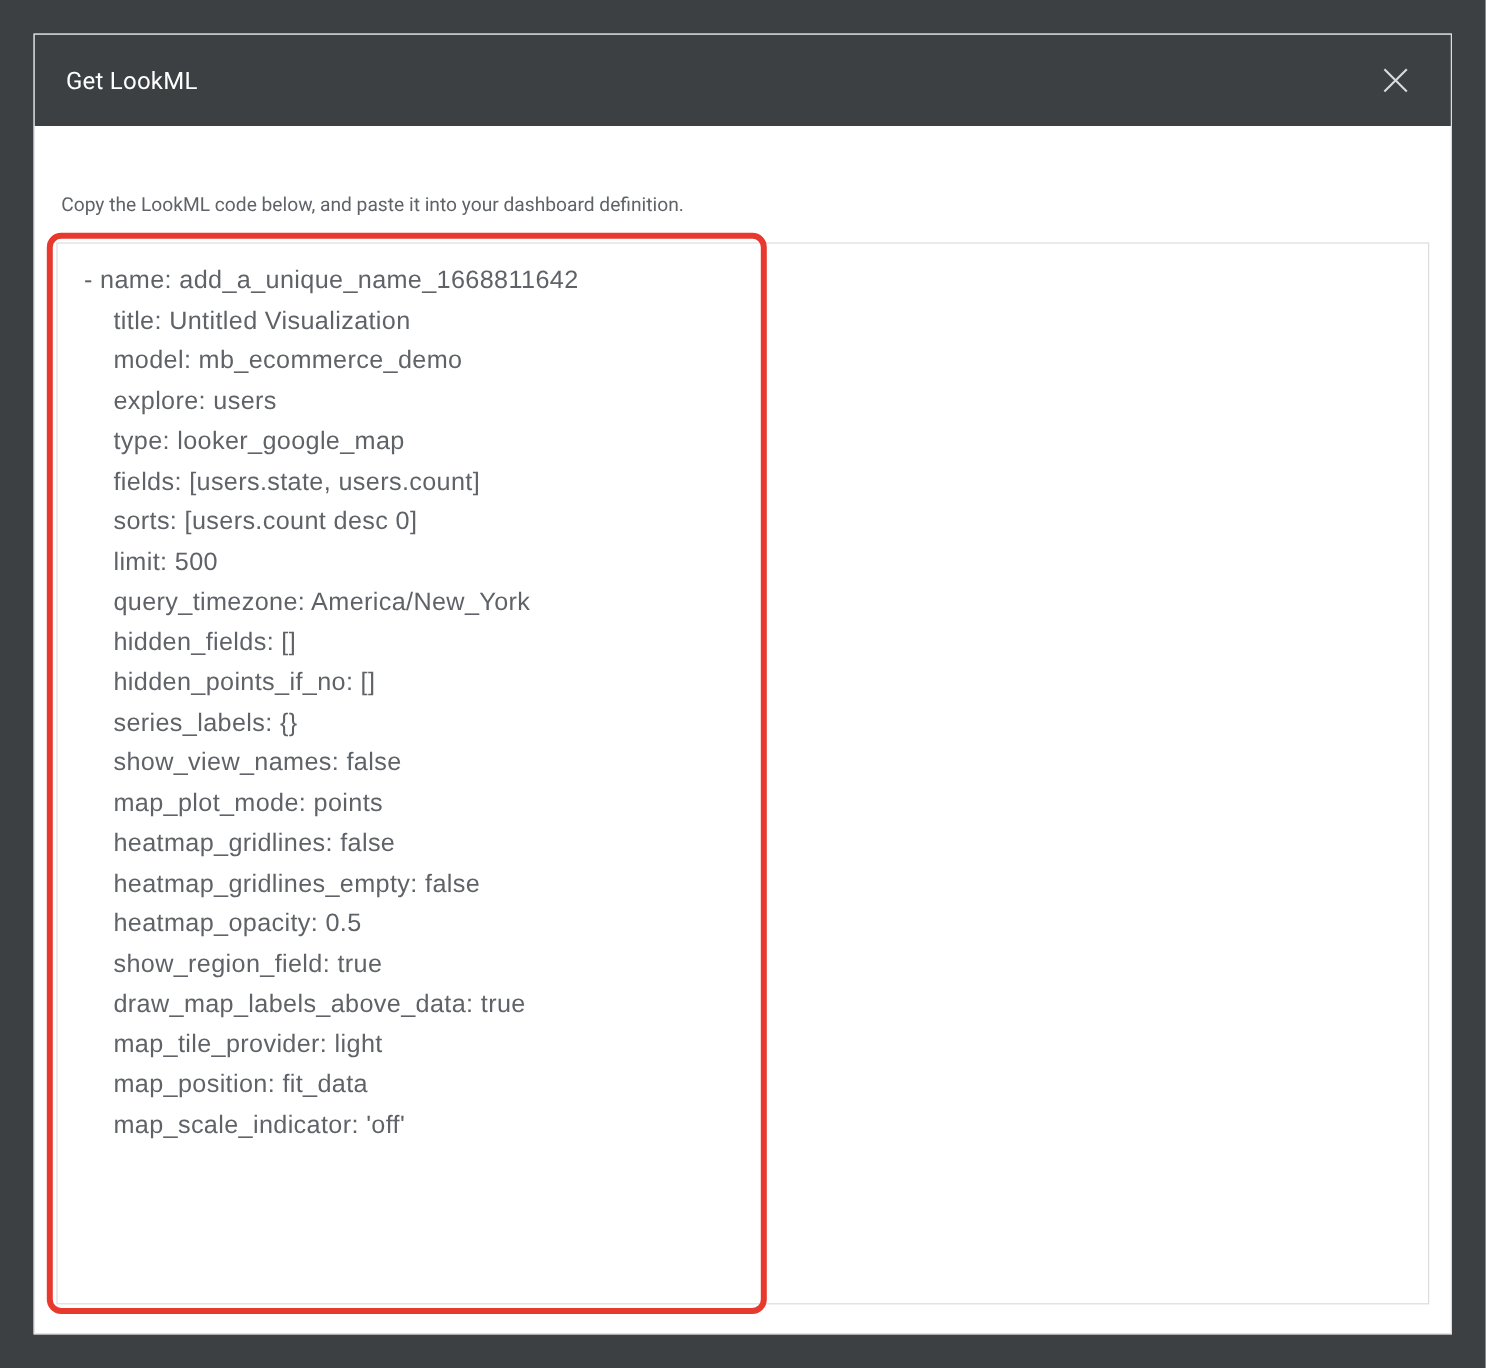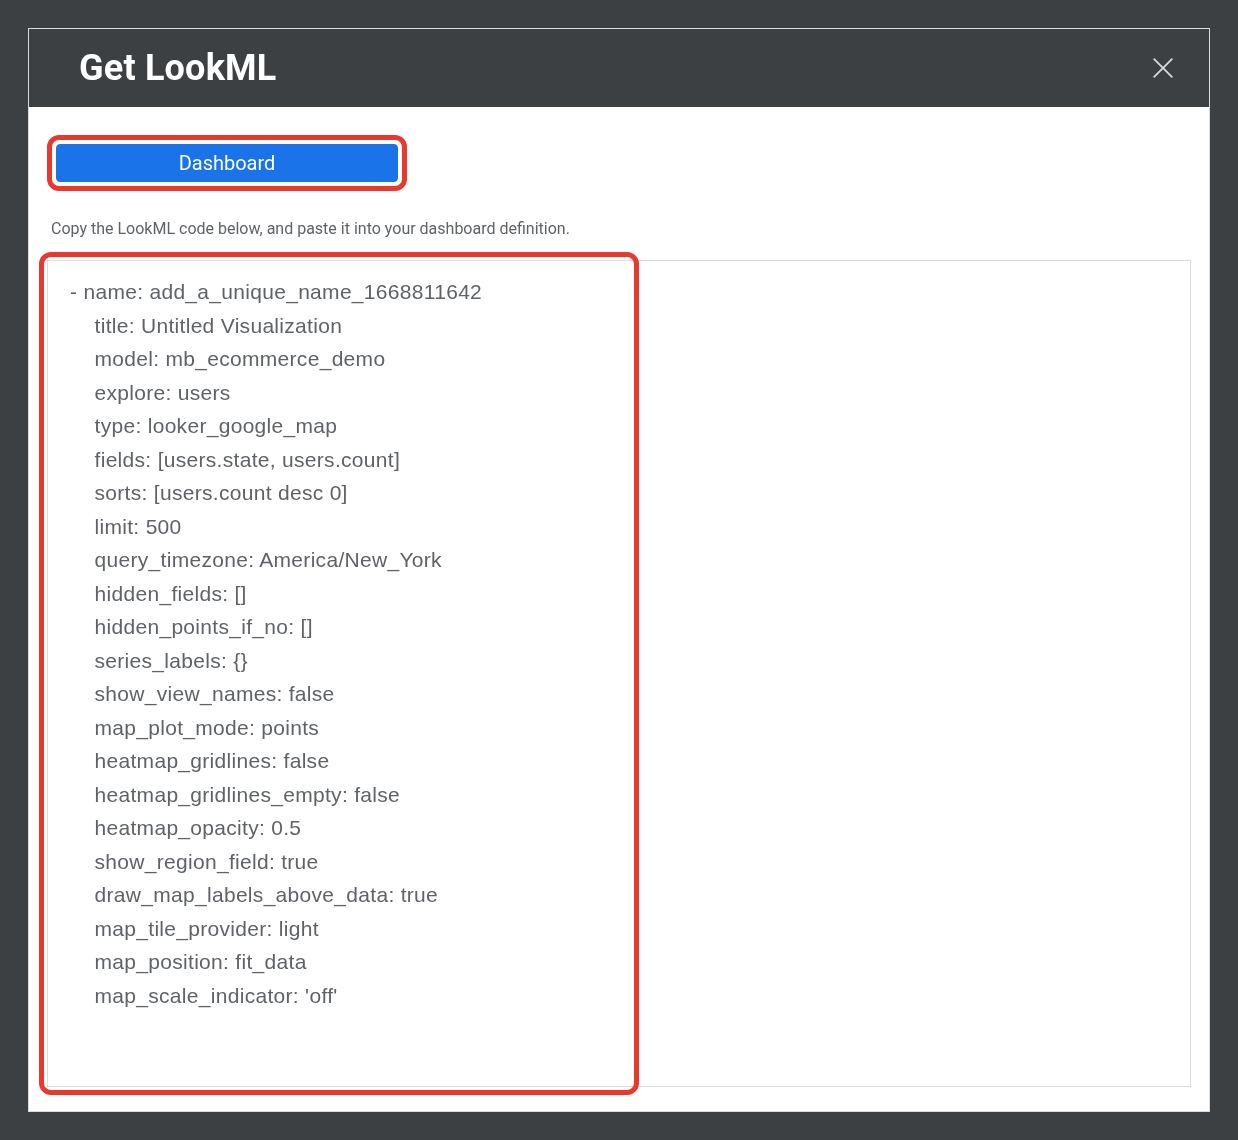--- a/index.html
+++ b/index.html
@@ -23,24 +23,23 @@
     }
     .modal-header {
       background: #3c4043;
       color: #fff;
       padding: 18px 26px;
       display: flex;
       align-items: center;
       justify-content: space-between;
     }
     .modal-title {
-      font-size: 36px;
-      font-weight: 700;
+      font-size: 20px;
+      font-weight: 400;
       letter-spacing: 0.2px;
-      margin-left: 24px;
     }
     .close-icon {
       width: 40px;
       height: 40px;
       display: flex;
       align-items: center;
       justify-content: center;
       cursor: pointer;
       color: #dadce0;
     }
@@ -169,23 +168,20 @@
     <div class="close-icon">
       <svg viewBox="0 0 24 24" fill="none" stroke="currentColor" stroke-width="1.5">
         <line x1="4" y1="4" x2="20" y2="20"></line>
         <line x1="20" y1="4" x2="4" y2="20"></line>
       </svg>
     </div>
   </div>
 
   <div class="modal-body">
     <div class="tab-row-wrapper">
-      <div class="tab-highlight">
-        <div class="tab active">Dashboard</div>
-      </div>
     </div>
 
     <div class="instruction">Copy the LookML code below, and paste it into your dashboard definition.</div>
 
     <div class="code-highlight-wrap">
       <div class="code-highlight-border"></div>
       <div class="code-box">
         <pre class="code-pre">- name: add_a_unique_name_1668811642
     title: Untitled Visualization
     model: mb_ecommerce_demo

